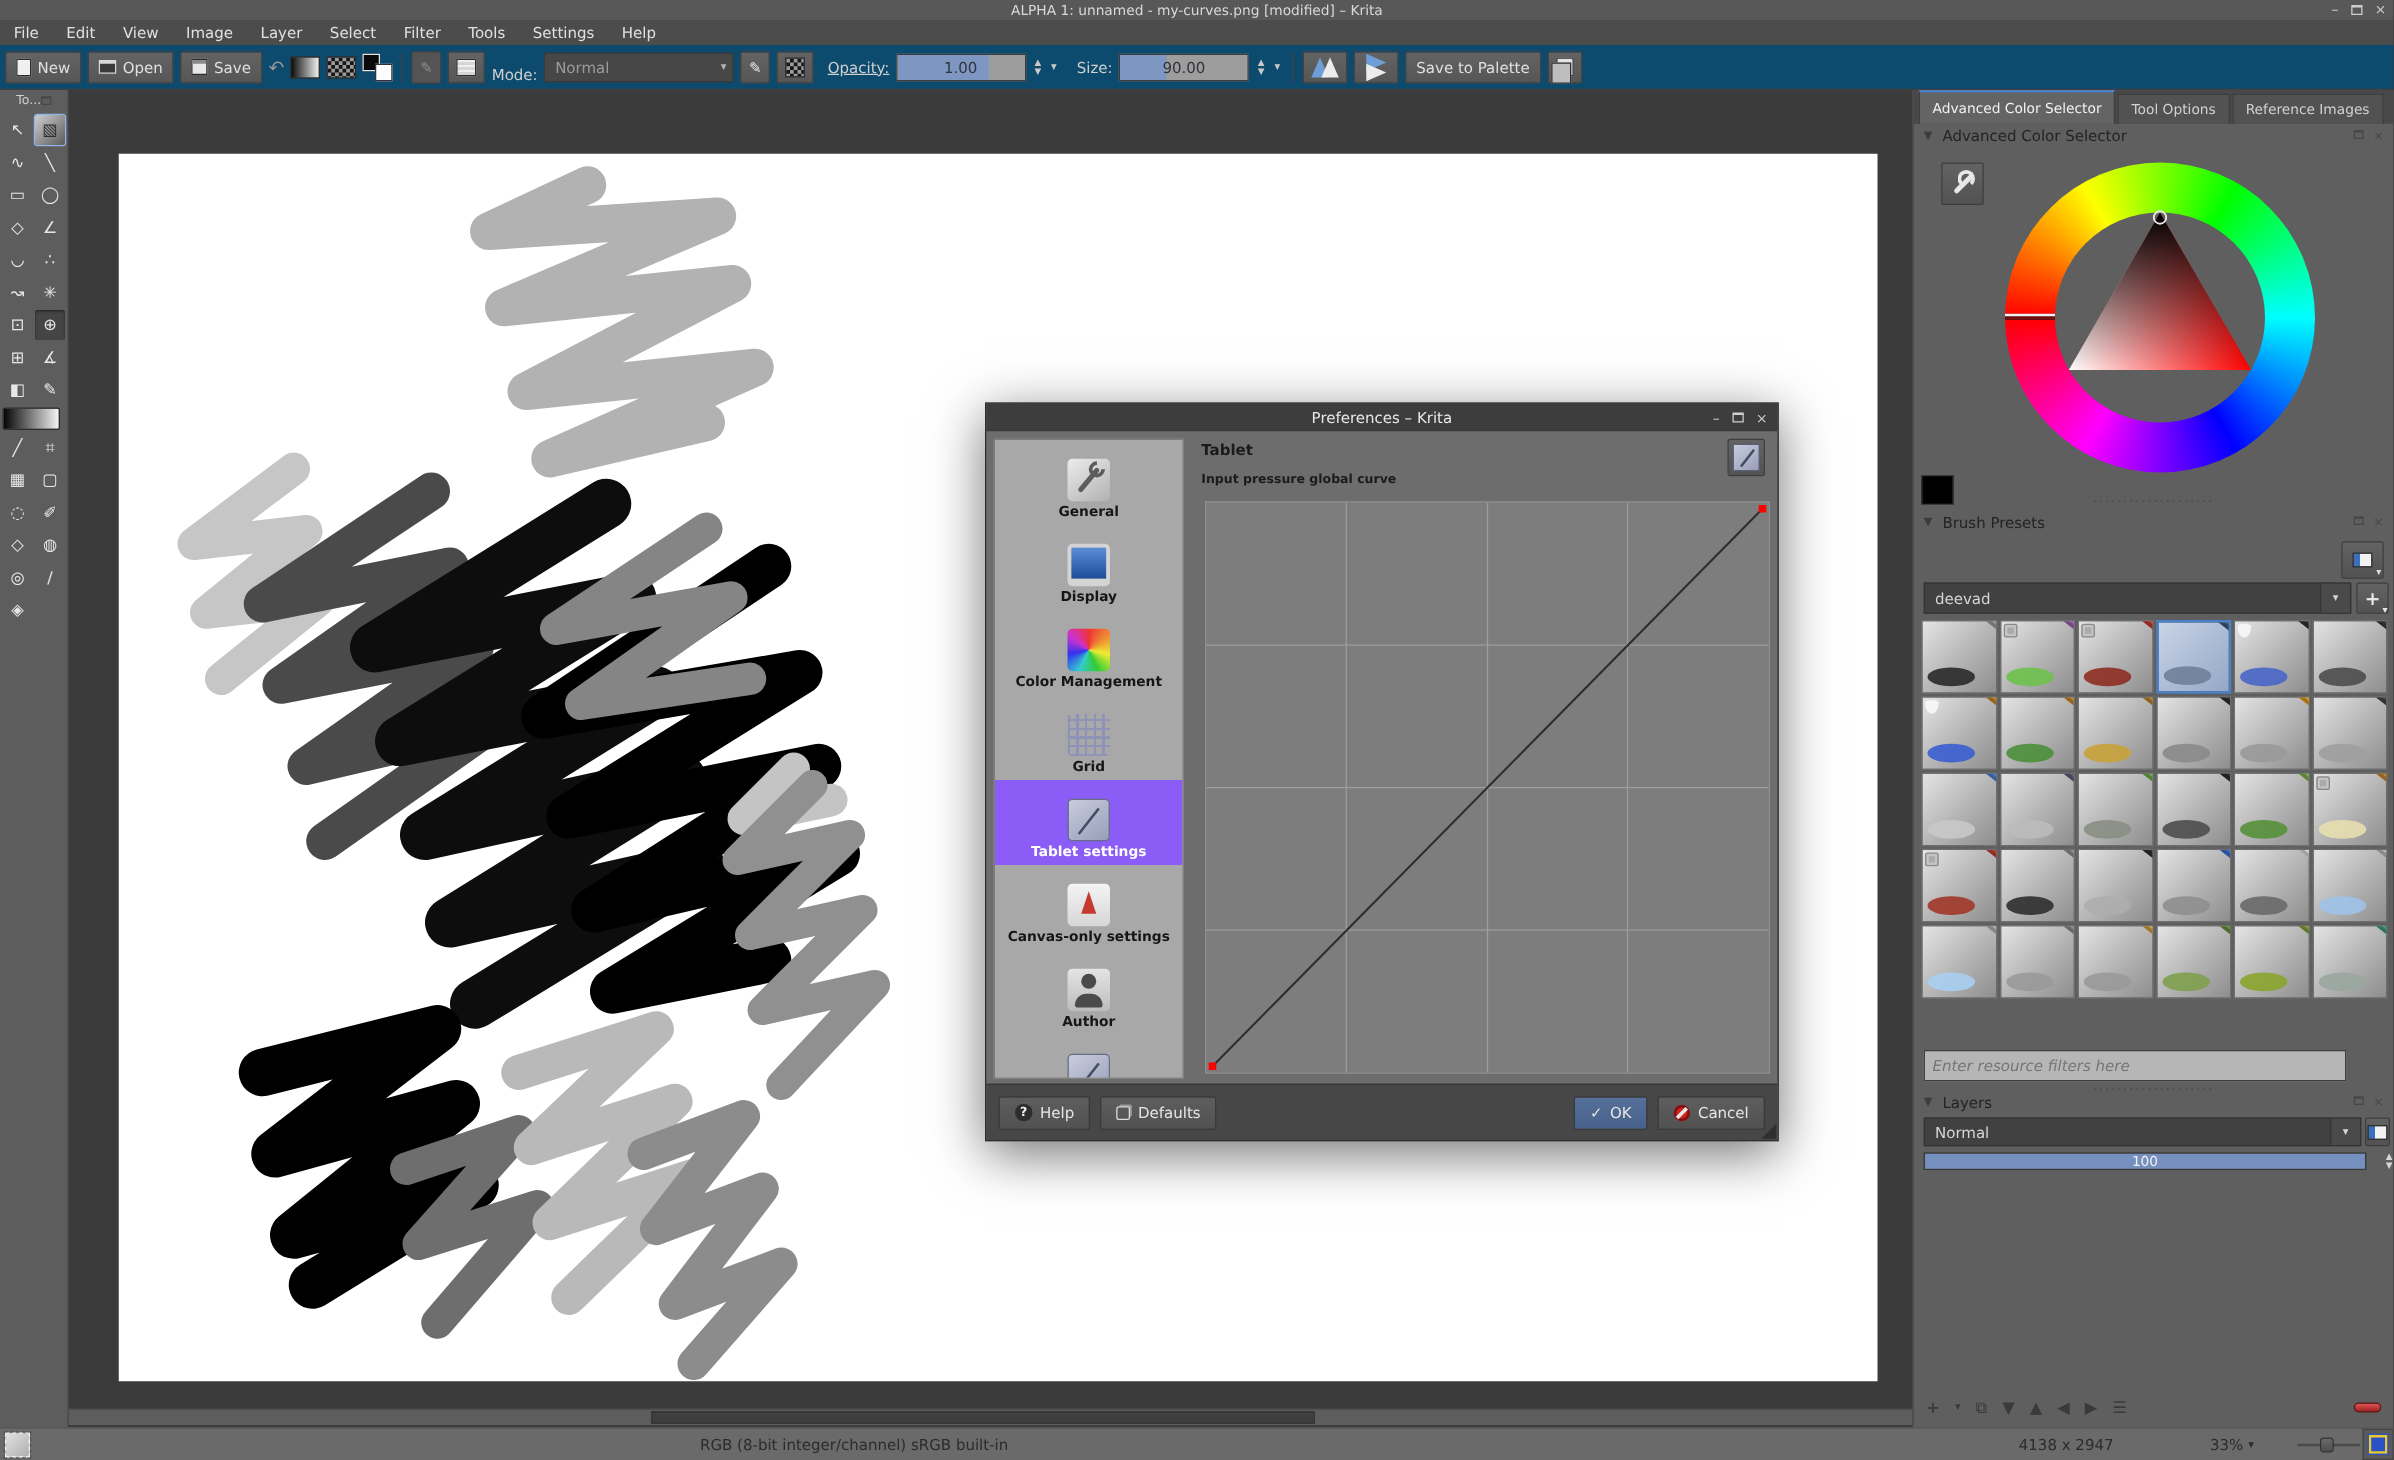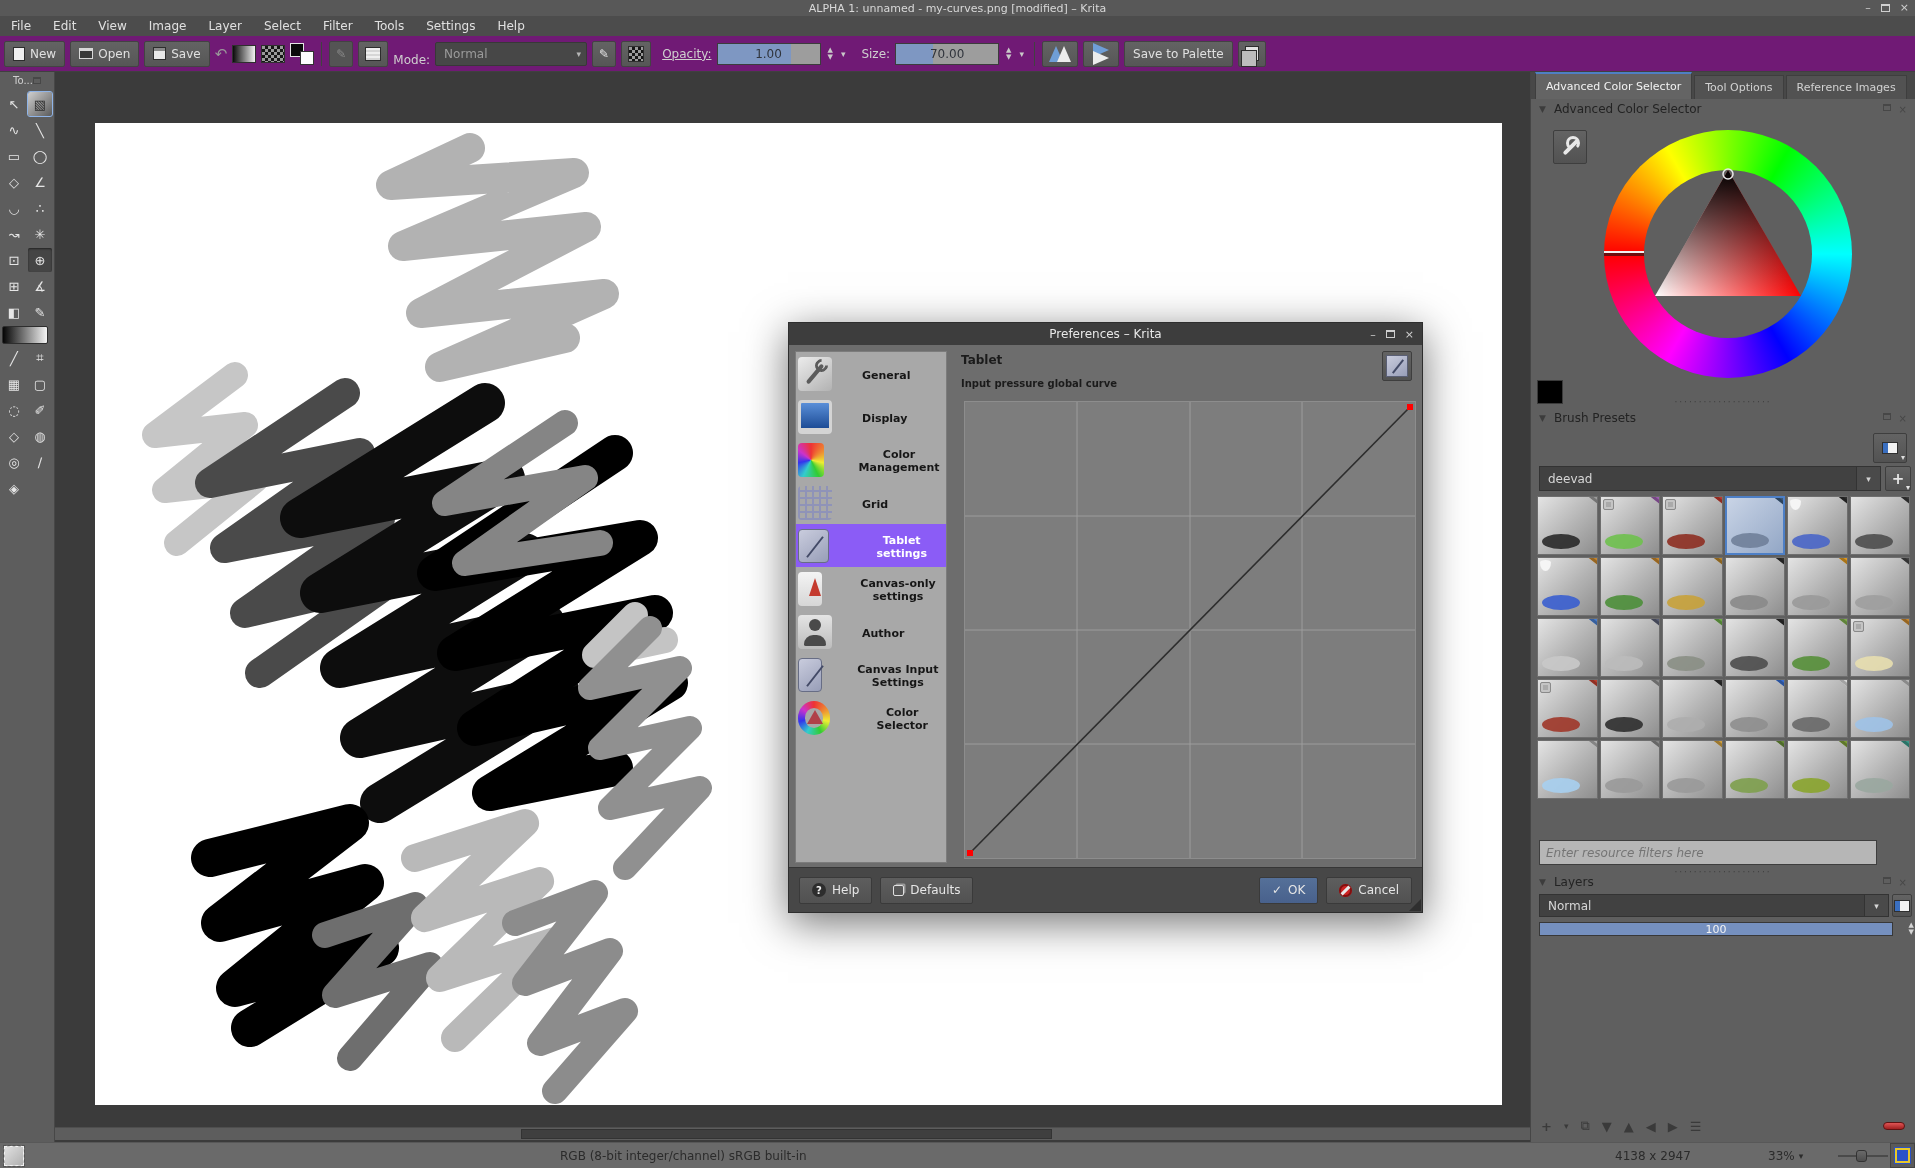--- a/index.html
+++ b/index.html
@@ -12,21 +12,21 @@
   
   .titlebar { position:absolute; left:0; top:0; width:100%; height:16px; background:#585858;
     display:flex; align-items:center; justify-content:center; font-size:11px; color:#d9d9d9; }
   .win-controls { position:absolute; right:6px; top:1px; display:flex; gap:10px; align-items:center; }
   .win-btn { font-size:11px; color:#cfcfcf; line-height:14px; cursor:default; }
   .win-restore { width:9px; height:8px; border:1px solid #cfcfcf; border-top:2px solid #cfcfcf; display:inline-block; }
   .menubar { position:absolute; left:0; top:16px; width:100%; height:20px; background:#4c4c4c;
     display:flex; align-items:center; }
   .menu-item { padding:0 11px; font-size:12px; color:#e0e0e0; height:100%; display:flex; align-items:center; }
   
-  .toolbar { position:absolute; left:0; top:36px; width:100%; height:36px; background:#701a75;
+  .toolbar { position:absolute; left:0; top:36px; width:100%; height:36px; background:#0c4a6e;
     border-bottom:1px solid #404040; display:flex; align-items:center; gap:5px; padding:0 4px; font-size:12px; }
   .tbtn { height:26px; display:flex; align-items:center; gap:5px; padding:0 8px;
     background:linear-gradient(#636363,#565656); border:1px solid #434343; border-radius:2px; color:#e0e0e0; }
   .tbtn.icon-only { padding:0 6px; }
   .tbtn.disabled { background:#545454; color:#8a8a8a; }
   .tsep { width:1px; height:24px; background:#414141; margin:0 2px; }
   .doc-ic { width:12px; height:14px; background:#f0f0f0; border:1px solid #2d2d2d; }
   .folder-ic { width:14px; height:11px; background:#3a3a3a; border:1px solid #d8d8d8; border-top-width:3px; }
   .save-ic { width:13px; height:13px; background:#e8e8e8; border:1px solid #2d2d2d; box-shadow:inset 0 3px #8a8a8a; }
   .undo-ic { color:#9a9a9a; font-size:15px; }
@@ -160,21 +160,21 @@
   .overview-btn { position:absolute; left:1890px; top:0px; width:25px; height:25px; background:#5a5a5a; border:1px solid #444;
     display:flex; align-items:center; justify-content:center; }
   .overview-ic { width:15px; height:15px; background:#2a52c8; border:2px solid #e8c82a; outline:1px solid #2a52c8; }
   
   .dialog { position:absolute; left:788px; top:322px; width:635px; height:591px; background:#6d6d6d;
     border:1px solid #2e2e2e; box-shadow:0 10px 40px rgba(0,0,0,.55); }
   .dlg-title { height:22px; background:#3d3d3d; display:flex; align-items:center; justify-content:center;
     font-size:12px; color:#e8e8e8; position:relative; }
   .dlg-controls { position:absolute; right:8px; top:0; height:100%; display:flex; align-items:center; gap:10px; color:#cfcfcf; font-size:11px; }
   .dlg-sidebar { position:absolute; left:6px; top:28px; width:152px; height:512px; background:#a8a8a8; border:1px solid #7c7c7c; overflow:hidden; }
-  .pref-item { display:flex; flex-direction:row; align-items:center; padding:5px 2px 4px;gap:30px; }
+  .pref-item { display:flex; flex-direction:column; align-items:center; padding:15px 2px 4px; }
   .pref-item .plabel { font-size:11px; font-weight:bold; color:#161616; margin-top:2px; text-align:center; }
   .pref-item.selected { background:#8b5cf6; }
   .pref-item.selected .plabel { color:#ffffff; }
   .pref-icon { width:34px; height:34px; border-radius:4px; position:relative; }
   .pref-icon[data-icon="wrench"] { background:linear-gradient(145deg,#ececec,#b2b2b2); }
   .pref-icon[data-icon="wrench"]::before { content:""; position:absolute; left:15px; top:5px; width:4px; height:24px; background:#5c5c5c; transform:rotate(40deg); border-radius:2px; }
   .pref-icon[data-icon="wrench"]::after { content:""; position:absolute; right:4px; top:2px; width:7px; height:7px; border:3px solid #5c5c5c; border-radius:50%; border-top-color:transparent; transform:rotate(45deg); }
   .pref-icon[data-icon="display"] { background:linear-gradient(#5a8fd8,#1d4c96); border:3px solid #d4d4d4; border-bottom:6px solid #d4d4d4; }
   .pref-icon[data-icon="colors"] { background:conic-gradient(#e33,#e83,#ee3,#3c3,#3cc,#33e,#c3c,#e33); }
   .pref-icon[data-icon="grid"] { background:
@@ -278,21 +278,21 @@
       <span class="slider-val">1.00</span>
     </span>
     <span class="spin">
         <span>▲</span>
         <span>▼</span>
       </span>
     <span class="chev-lone">▾</span>
     <span style="color:#cfcfcf; margin-left:8px;">Size:</span>
     <span class="slider-box">
       <span class="slider-fill" style="width:36%;"></span>
-      <span class="slider-val">70.00</span>
+      <span class="slider-val">90.00</span>
     </span>
     <span class="spin">
         <span>▲</span>
         <span>▼</span>
       </span>
     <span class="chev-lone">▾</span>
     <span class="tsep"></span>
     <span class="tbtn icon-only">
         <span style="display:flex;">
           <span class="tri-blue"></span>

